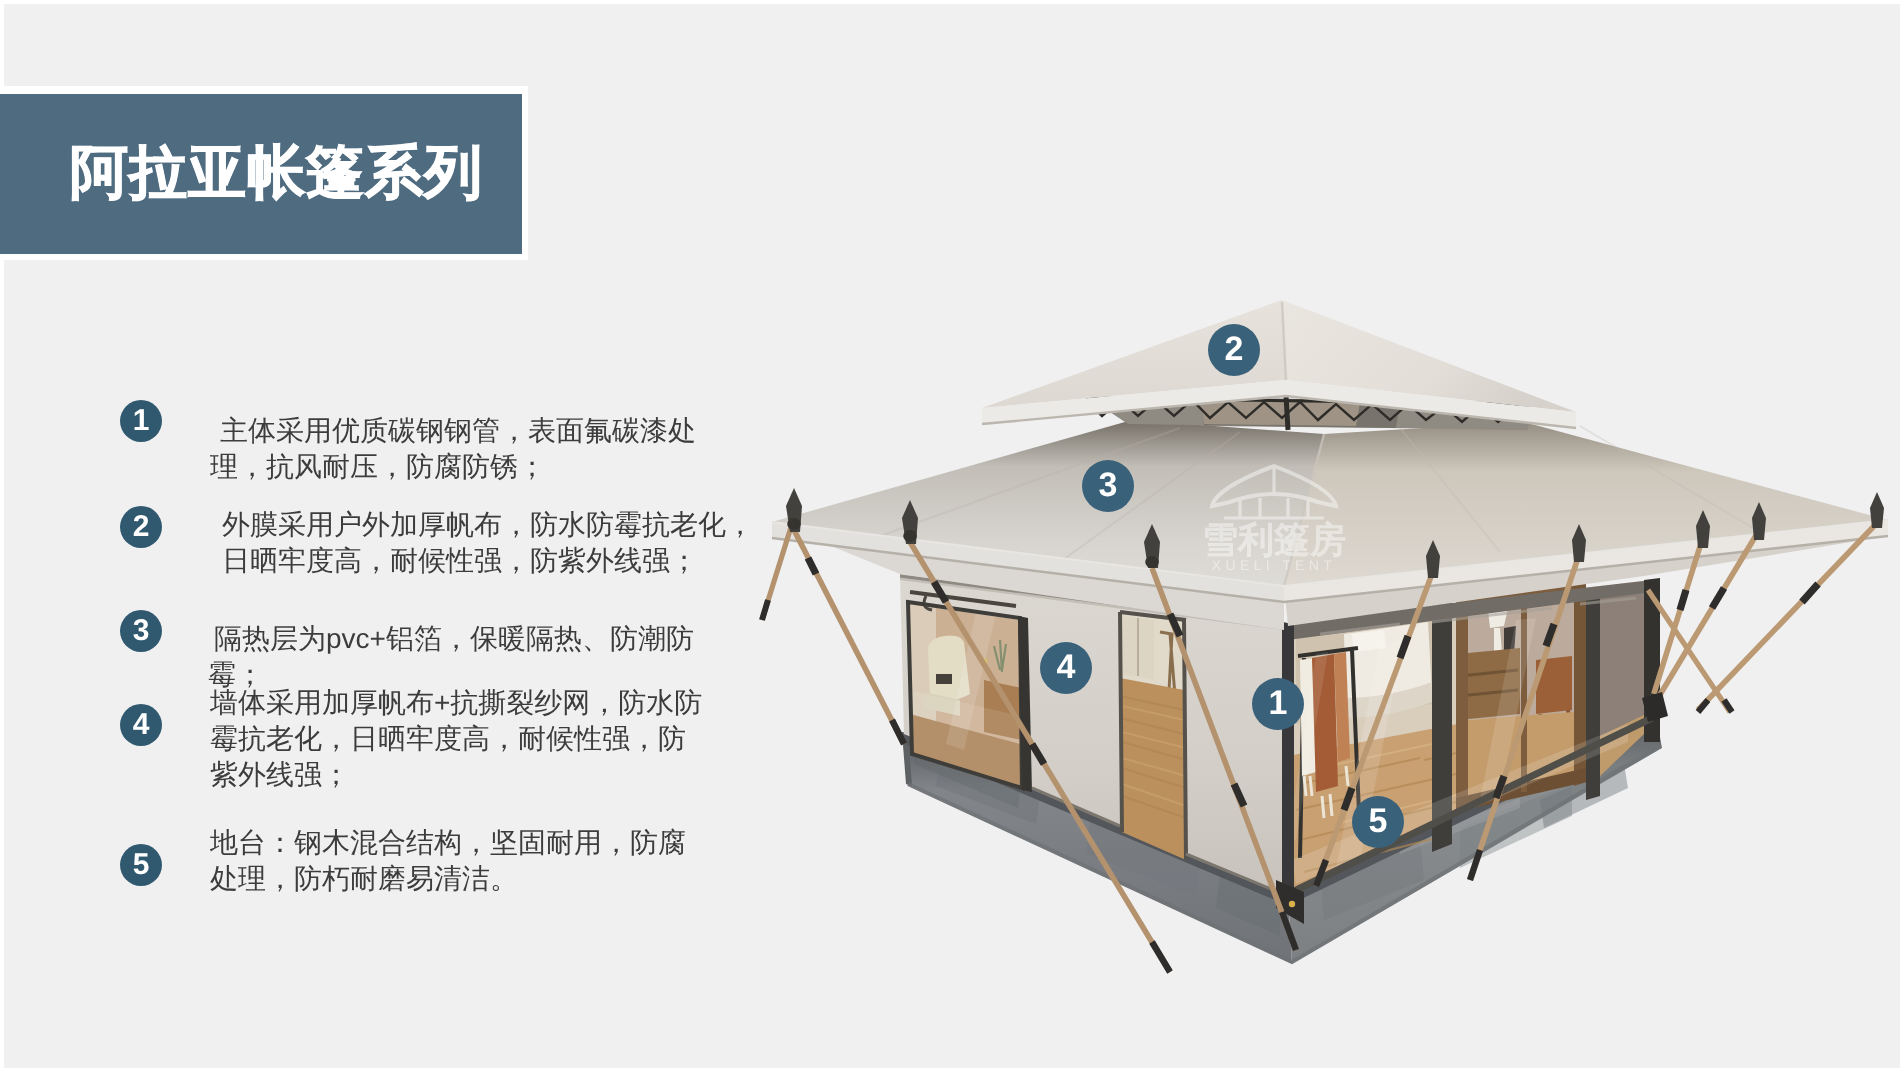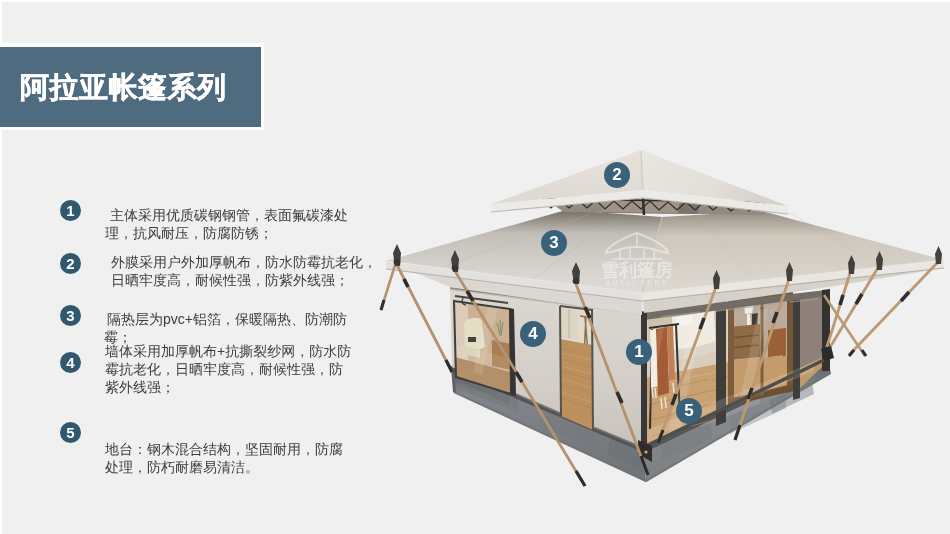--- a/index.html
+++ b/index.html
@@ -1,21 +1,21 @@
 <!DOCTYPE html>
 <html><head>
 <meta charset="utf-8">
 <style>
 html,body{margin:0;padding:0}
 body{width:950px;height:534px;position:relative;background:#f0f0f1;overflow:hidden;
   font-family:"Liberation Sans",sans-serif}
 .abs{position:absolute}
 .titleunder{left:0;top:43px;width:264px;height:87px;background:#ffffff}
 .titlebar{left:0;top:47px;width:261px;height:80px;background:#4e6b80;color:#fff;
-  font-size:29px;font-weight:900;-webkit-text-stroke:0.45px #ffffff;line-height:80px;padding-left:20px;box-sizing:border-box;
+  font-size:29px;font-weight:900;-webkit-text-stroke:0.45px #ffffff;line-height:80px;padding-left:35px;box-sizing:border-box;
   letter-spacing:0.5px}
 .numc{width:21px;height:21px;border-radius:50%;background:#30596f;color:#fff;
   font-size:15px;font-weight:bold;text-align:center;line-height:21px}
 .itxt{font-size:14px;line-height:18px;color:#3c3c3c;letter-spacing:0;white-space:nowrap}
 .badge{width:26px;height:26px;border-radius:50%;background:#3a617a;color:#fff;
   font-size:17px;font-weight:bold;text-align:center;line-height:26px}
 </style>
 </head>
 <body>
 
@@ -38,21 +38,21 @@
 <div class="abs numc" style="left:60px;top:305px">3</div>
 
 <div class="abs itxt" style="left:104px;top:310px;text-indent:3px">隔热层为pvc+铝箔，保暖隔热、防潮防<br>霉；</div>
 
 <div class="abs numc" style="left:60px;top:352px">4</div>
 
 <div class="abs itxt" style="left:105px;top:342px">墙体采用加厚帆布+抗撕裂纱网，防水防<br>霉抗老化，日晒牢度高，耐候性强，防<br>紫外线强；</div>
 
 <div class="abs numc" style="left:60px;top:422px">5</div>
 
-<div class="abs itxt" style="left:105px;top:440px">地台：钢木混合结构，坚固耐用，防腐<br>处理，防朽耐磨易清洁。</div>
+<div class="abs itxt" style="left:105px;top:412px">地台：钢木混合结构，坚固耐用，防腐<br>处理，防朽耐磨易清洁。</div>
 
 <svg class="abs" style="left:0;top:0" width="950" height="534" viewBox="0 0 950 534">
 <defs>
 <linearGradient id="roofL" x1="0" y1="0" x2="0" y2="1">
 <stop offset="0" stop-color="#746e65"></stop>
         <stop offset="0.28" stop-color="#c2beb7"></stop>
 <stop offset="0.75" stop-color="#d8d5d0"></stop>
         <stop offset="1" stop-color="#deDCd8"></stop>
 </linearGradient>
 <linearGradient id="roofR" x1="0" y1="0" x2="0" y2="1">

